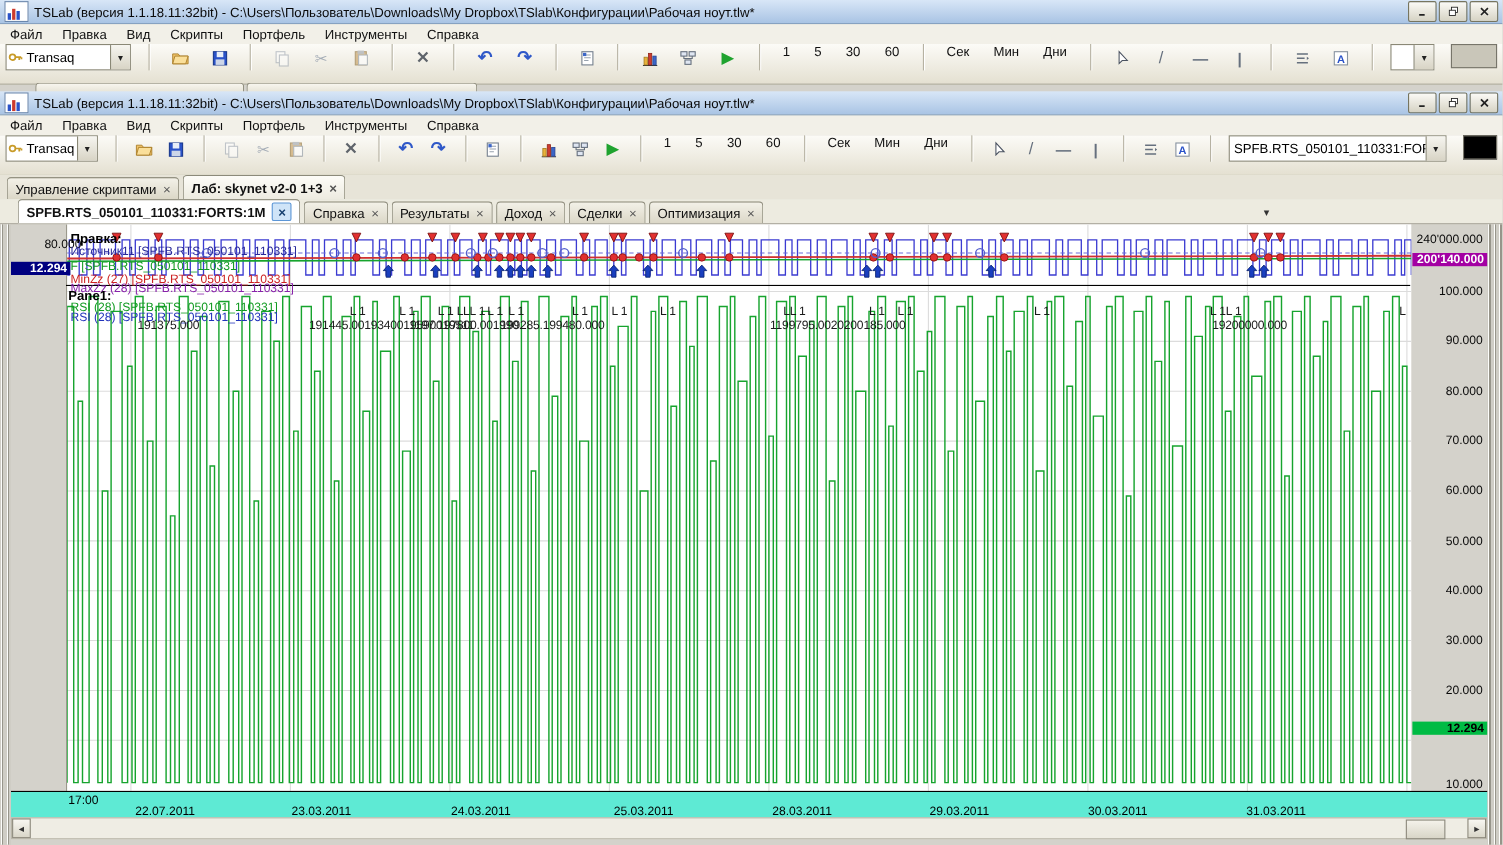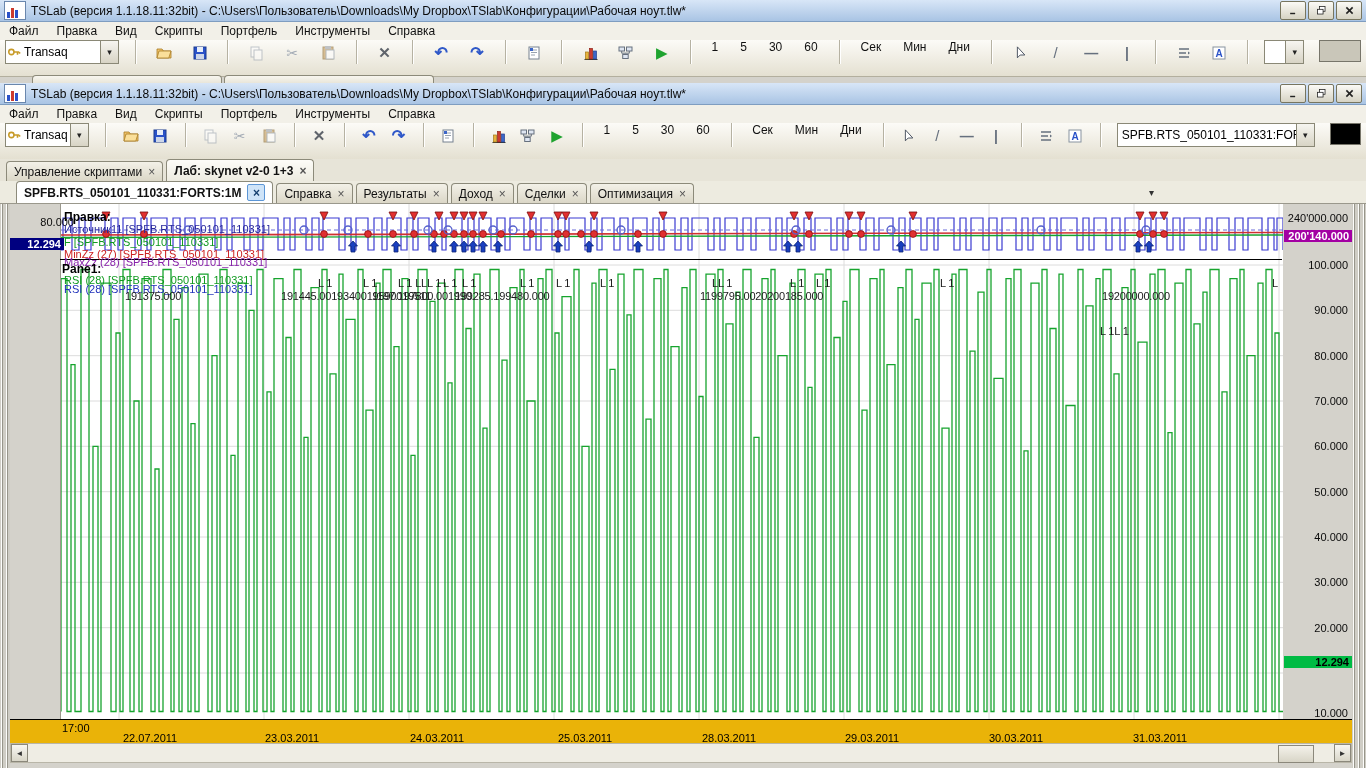--- a/index.html
+++ b/index.html
@@ -46,21 +46,21 @@
   #chart{position:absolute;left:0;top:204px;width:1366px;height:564px;background:#d4d2cb;}
   .gripper{position:absolute;top:0;height:564px;background:#cfcdc5;
            background-image:repeating-linear-gradient(90deg,#cfcdc5 0px,#cfcdc5 1px,#fdfdfb 1px,#fdfdfb 2px,#97958a 2px,#97958a 3px,#cfcdc5 3px,#cfcdc5 5px);}
   #plot{position:absolute;left:60px;top:0;width:1222px;height:515px;background:#fff;border-left:1px solid #9a988c;}
   .axlabel{position:absolute;font-size:11px;color:#0a0a0a;white-space:nowrap;}
   .axlabel.r{text-align:right;width:64px;}
   .hlbox{position:absolute;font-size:11px;padding:0 3px;white-space:nowrap;font-weight:bold;}
   .legend{position:absolute;font-size:11px;white-space:nowrap;}
   .legend.b{font-weight:bold;color:#000;font-size:12px;}
   .tlab{position:absolute;font-size:11px;color:#1a1a1a;white-space:nowrap;letter-spacing:-0.2px;}
-  .dateStrip{position:absolute;left:10px;top:516px;width:1342px;height:24px;background:#eab308;}
+  .dateStrip{position:absolute;left:10px;top:516px;width:1342px;height:24px;background:#5eead4;}
   .scroll{position:absolute;left:10px;top:539px;width:1342px;height:20px;background:#efede4;border:1px solid #b9b6a8;box-sizing:border-box;display:flex;}
   .scrbtn{width:17px;height:100%;background:linear-gradient(#f8f7f2,#d9d6c8);border:1px solid #8b887b;box-sizing:border-box;
           display:flex;align-items:center;justify-content:center;font-size:8px;color:#333;}
   .thumb{position:absolute;top:1px;height:16px;width:34px;background:linear-gradient(#f4f2ea,#d8d5c7);border:1px solid #8b887b;}
 </style>
 </head>
 <body>
 
 <div id="root">
   <div id="win1" class="winblock" style="top:0;height:83px;">
@@ -654,21 +654,21 @@
       <div class="tlab" style="left: 421px; top: 73px;">LL 1</div>
       <div class="tlab" style="left: 443px; top: 73px;">L 1</div>
       <div class="tlab" style="left: 462px; top: 73px;">L 1</div>
       <div class="tlab" style="left: 520px; top: 73px;">L 1</div>
       <div class="tlab" style="left: 556px; top: 73px;">L 1</div>
       <div class="tlab" style="left: 600px; top: 73px;">L 1</div>
       <div class="tlab" style="left: 712px; top: 73px;">LL 1</div>
       <div class="tlab" style="left: 790px; top: 73px;">L 1</div>
       <div class="tlab" style="left: 816px; top: 73px;">L 1</div>
       <div class="tlab" style="left: 940px; top: 73px;">L 1</div>
-      <div class="tlab" style="left: 1100px; top: 73px; margin-top: 48px;">L 1L 1</div>
+      <div class="tlab" style="left: 1100px; top: 73px;">L 1L 1</div>
       <div class="tlab" style="left: 1272px; top: 73px;">L</div>
       <div class="tlab" style="left: 125px; top: 86px;">191375.000</div>
       <div class="tlab" style="left: 281px; top: 86px;">191445.0019340019590019511</div>
       <div class="tlab" style="left: 372px; top: 86px;">1197.197800.001990.</div>
       <div class="tlab" style="left: 455px; top: 86px;">199285.199480.000</div>
       <div class="tlab" style="left: 700px; top: 86px;">1199795.0020200185.000</div>
       <div class="tlab" style="left: 1102px; top: 86px;">19200000.000</div>
       <div class="dateStrip">
         <div style="position: absolute; left: 52px; top: 2px; font-size: 11px;">17:00</div>
         <div style="position: absolute; left: 113px; top: 12px; font-size: 11px;">22.07.2011</div>

